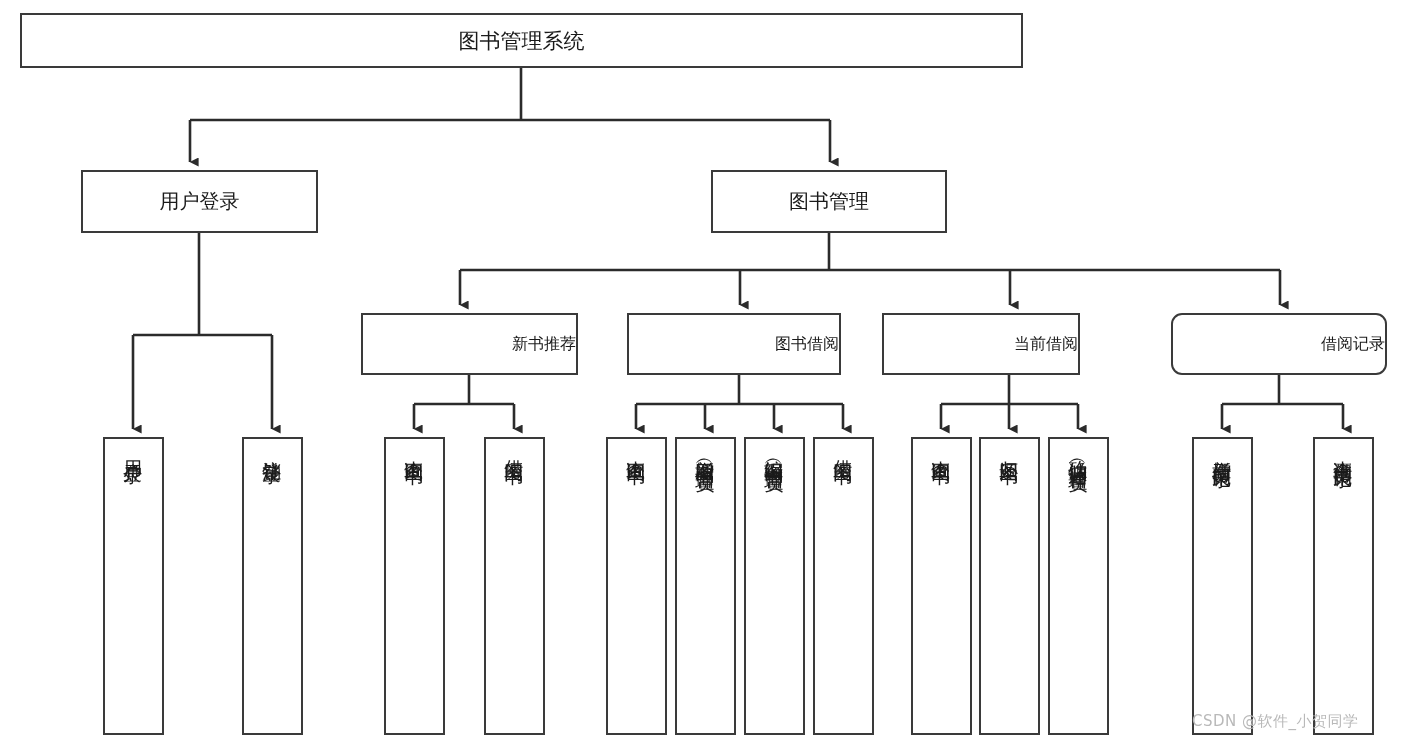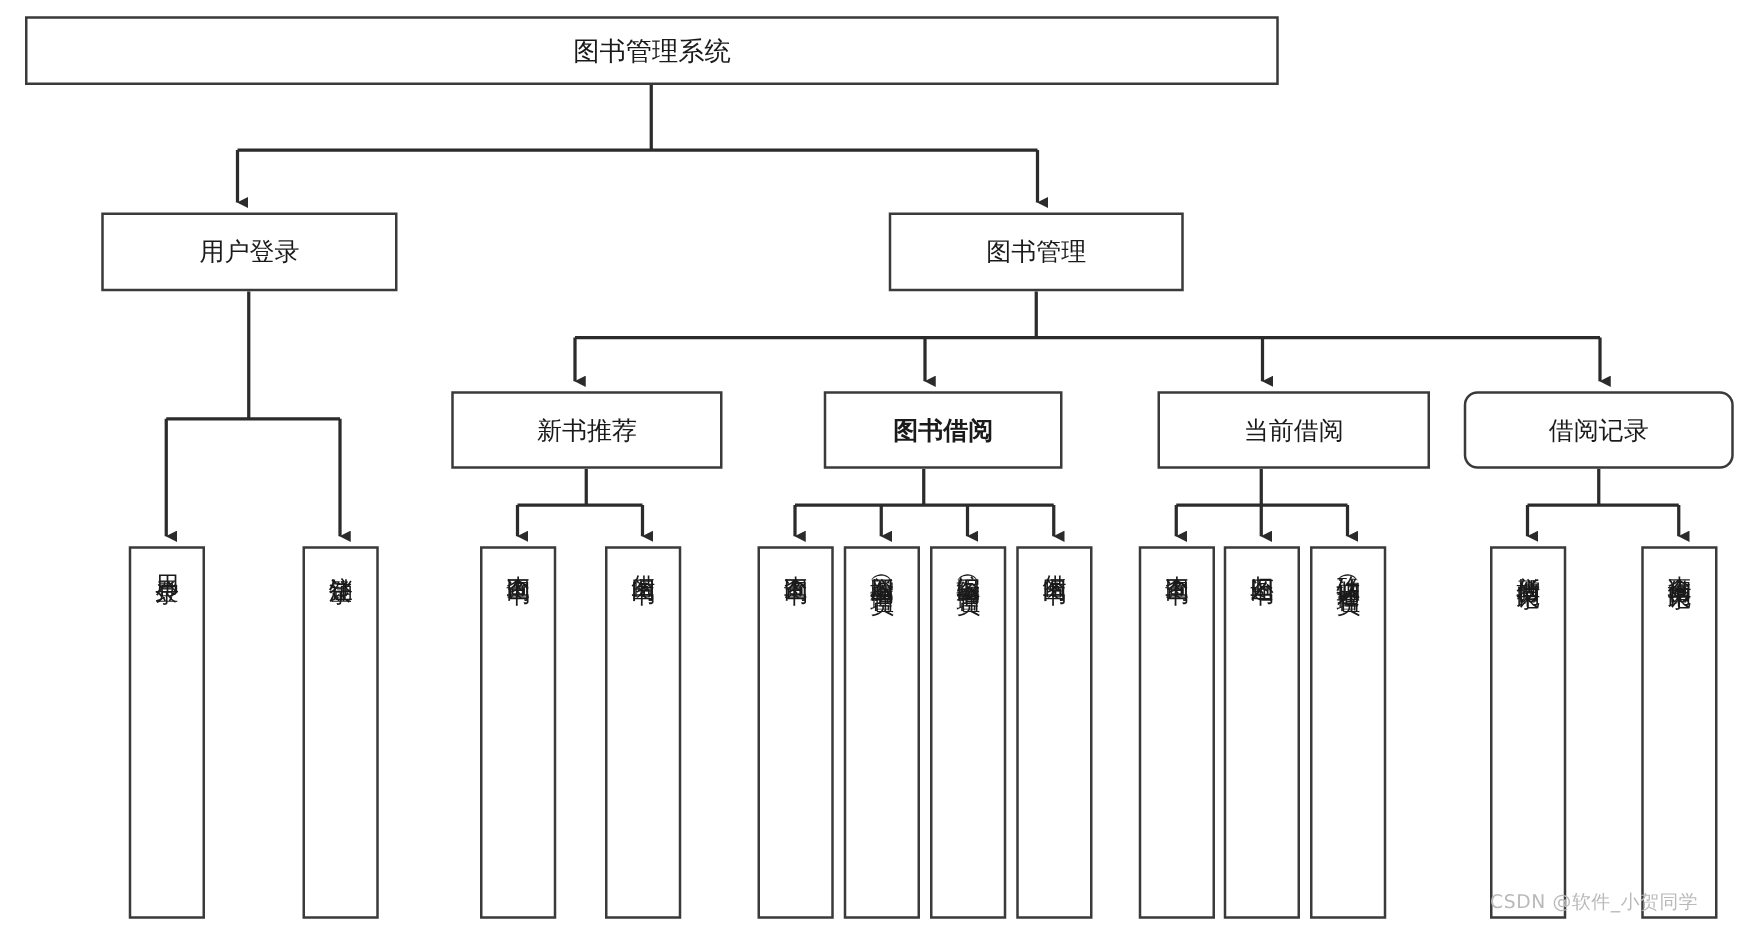--- a/index.html
+++ b/index.html
@@ -18,21 +18,21 @@
     box-sizing:border-box;
     background:#ffffff;
     border:2px solid #3a3a3a;
     display:flex;
     align-items:center;
     justify-content:center;
     color:#1a1a1a;
   }
   .node.root{font-size:21px;}
   .node.lvl1{font-size:20px;}
-  .node.lvl2{font-size:20px;}
+  .node.lvl2{font-size:16px;justify-content:flex-end;}
 
   .node.leaf{
     font-size:19px;
     line-height:1.08;
     padding:6px 2px;
     align-items:flex-start;
     justify-content:center;
   }
   .leaf .vtext{
     writing-mode:vertical-rl;
@@ -116,24 +116,24 @@
   <div class="node lvl1" style="left:81px;top:170px;width:237px;height:63px;">
     <span>用户登录</span>
   </div>
   <div class="node lvl1" style="left:711px;top:170px;width:236px;height:63px;">
     <span>图书管理</span>
   </div>
 
   <div class="node lvl2" style="left:361px;top:313px;width:217px;height:62px;">
     <span>新书推荐</span>
   </div>
-  <div class="node lvl2" style="left:659px;top:313px;width:191px;height:62px;font-weight:bold;">
+  <div class="node lvl2" style="left:627px;top:313px;width:214px;height:62px;">
     <span>图书借阅</span>
   </div>
-  <div class="node lvl2" style="left:926px;top:313px;width:218px;height:62px;">
+  <div class="node lvl2" style="left:882px;top:313px;width:198px;height:62px;">
     <span>当前借阅</span>
   </div>
   <div class="node lvl2" style="left:1171px;top:313px;width:216px;height:62px;border-radius:11px;">
     <span>借阅记录</span>
   </div>
 
   <div class="node leaf" style="left:103px;top:437px;width:61px;height:298px;">
     <span class="vtext">用户登录</span>
   </div>
   <div class="node leaf" style="left:242px;top:437px;width:61px;height:298px;">

